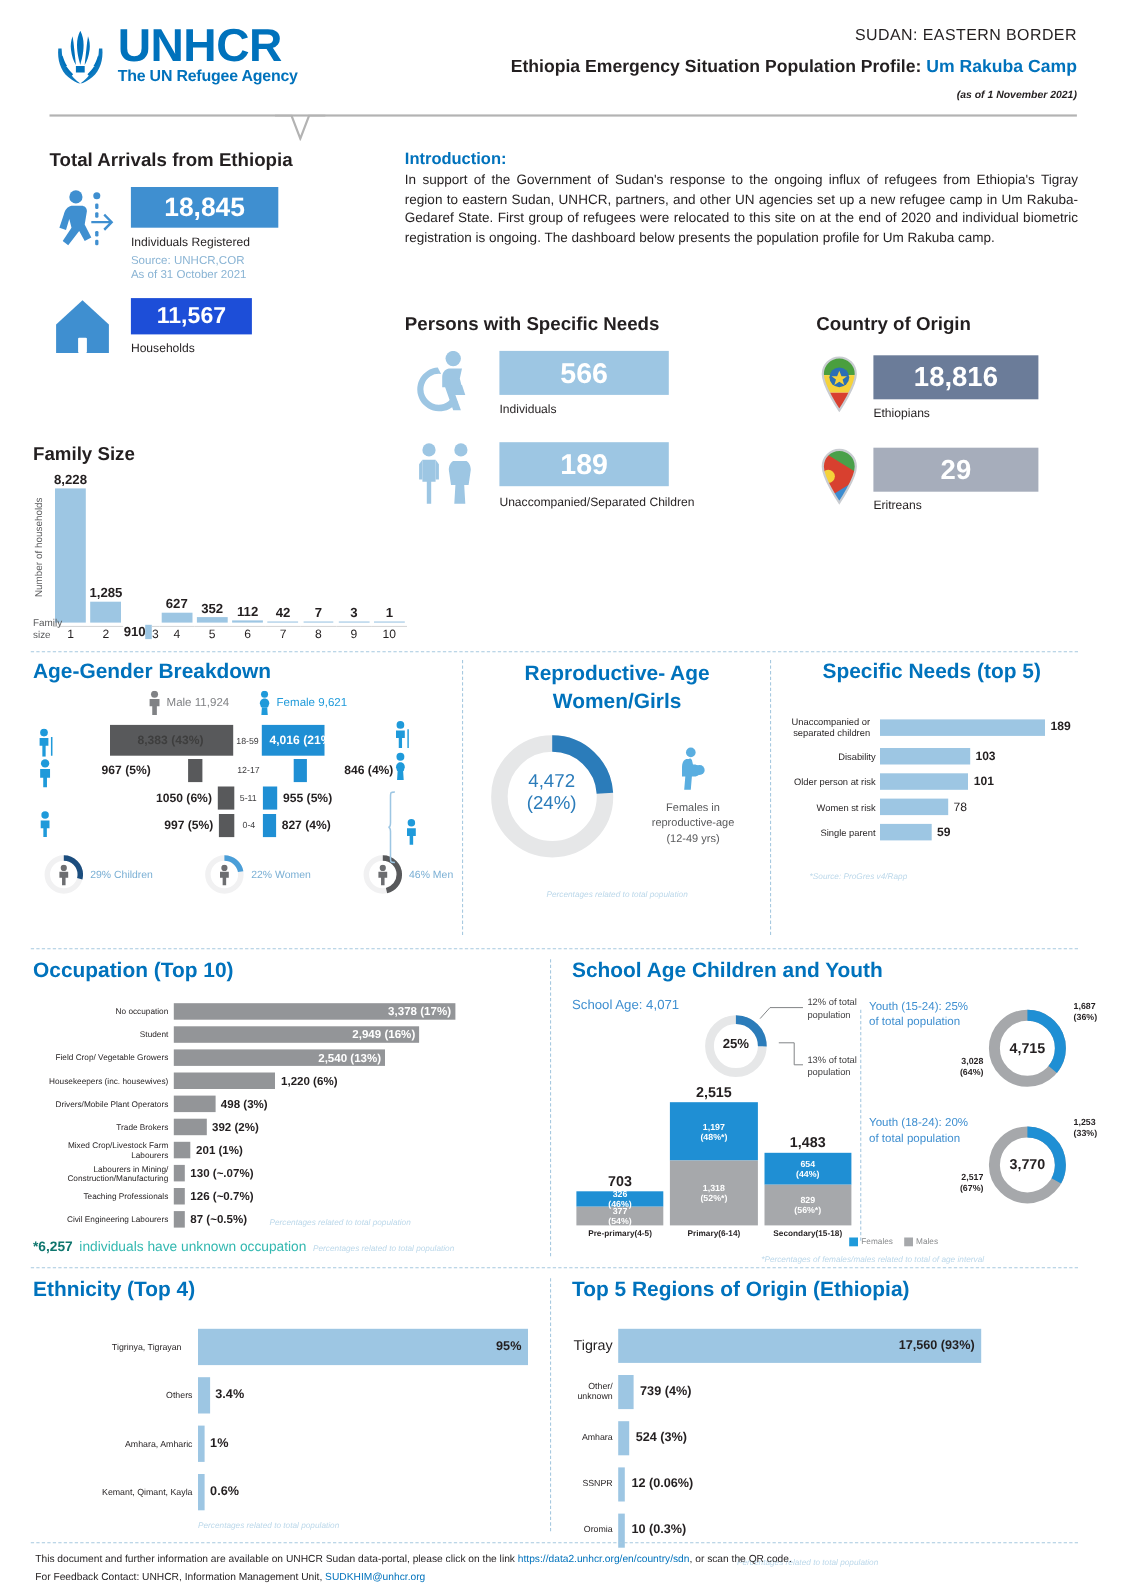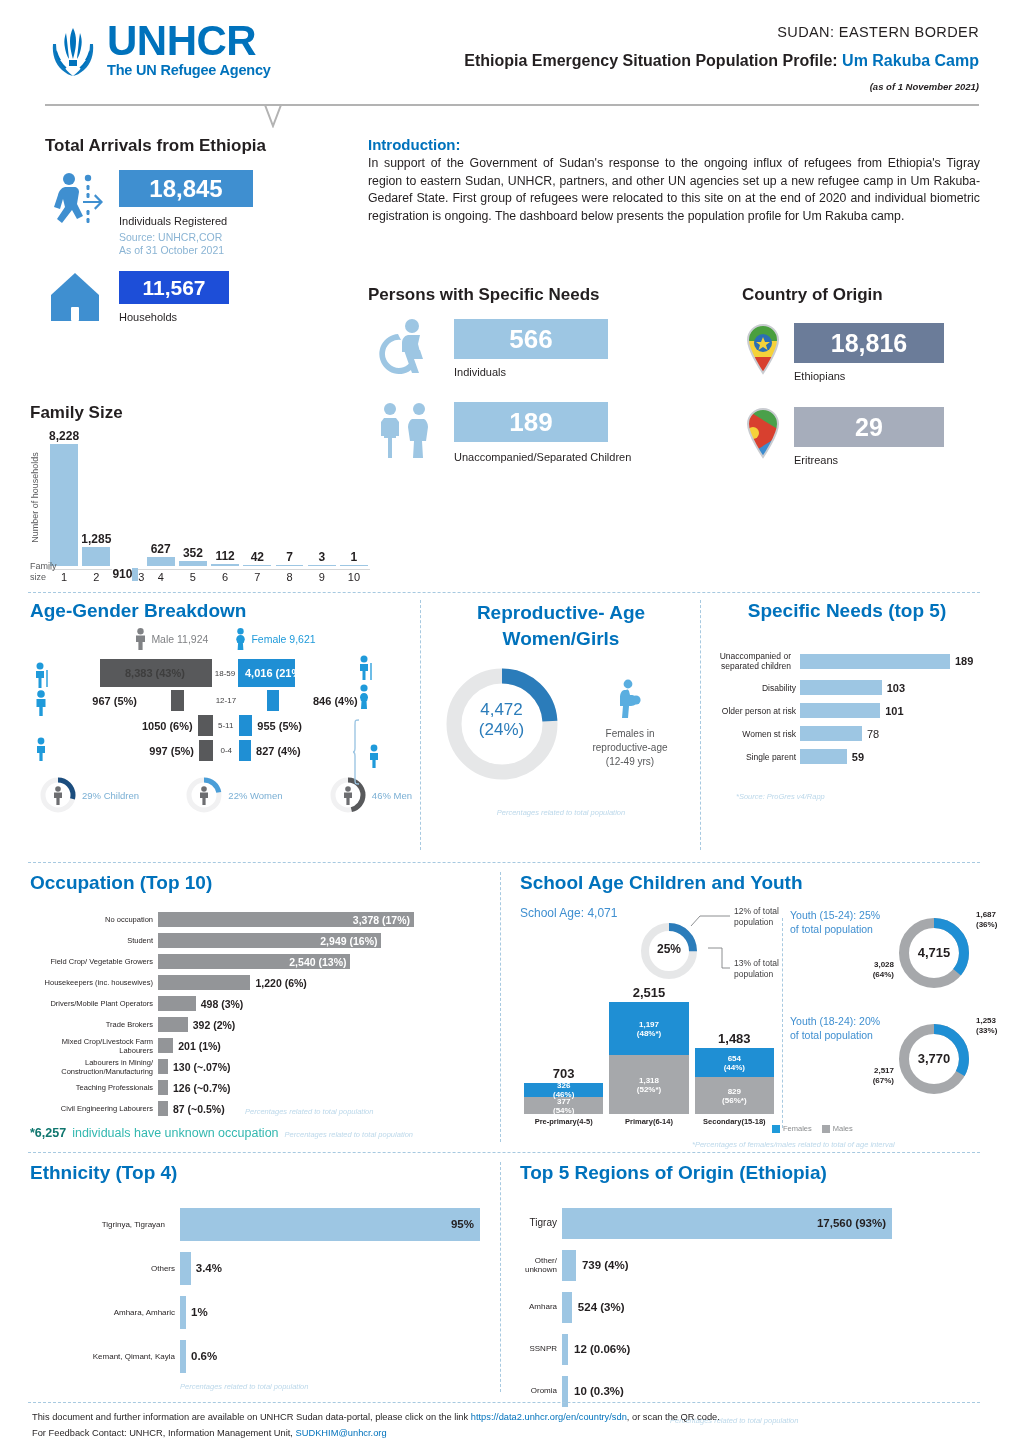--- a/index.html
+++ b/index.html
@@ -668,21 +668,21 @@
     </div>
   <div class="tiny-note" style="margin-top:4px;padding-left:150px;">Percentages related to total population</div>
 </div>
 
 <div class="dashrule-v" style="left:500px;top:1162px;height:230px;"></div>
 
 <div style="position:absolute;left:520px;top:1162px;width:465px;">
   <div class="sec-title-blue">Top 5 Regions of Origin (Ethiopia)</div>
   <div id="reg-bars" style="margin-top:18px;">
       <div style="display: flex; align-items: center; height: 42px;">
-        <div style="width:42px;text-align:right;font-size:10px;color:#231f20;line-height:9.5px;padding-right:5px;">Tigray</div>
+        <div style="width:42px;text-align:right;font-size:13px;color:#231f20;line-height:9.5px;padding-right:5px;">Tigray</div>
         <div style="height:31px;width:330px;background:#9dc6e3;display:flex;align-items:center;justify-content:flex-end;padding-right:6px;">
           <span style="font-size:11.5px;font-weight:bold;color:#231f20;white-space:nowrap;">17,560 (93%)</span>
         </div>
       </div>
       <div style="display: flex; align-items: center; height: 42px;">
         <div style="width:42px;text-align:right;font-size:8px;color:#231f20;line-height:9.5px;padding-right:5px;">Other/ unknown</div>
         <div style="height:31px;width:13.887813211845103px;background:#9dc6e3;display:flex;align-items:center;justify-content:flex-end;padding-right:6px;"></div>
         <div style="font-size:11.5px;font-weight:bold;color:#231f20;padding-left:6px;white-space:nowrap;">739 (4%)</div>
       </div>
       <div style="display: flex; align-items: center; height: 42px;">

